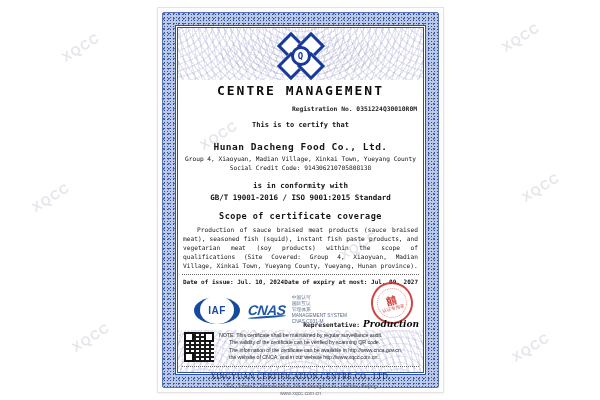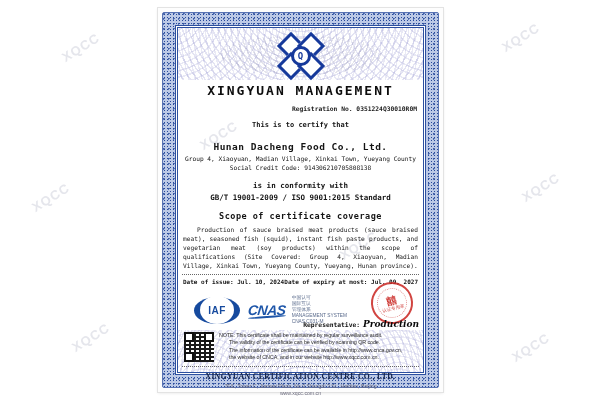--- a/index.html
+++ b/index.html
@@ -136,21 +136,21 @@
   .finder{position:absolute;width:6px;height:6px;border:2px solid #111;background:#fff;}
   .f1{left:0;top:0;} .f2{right:0;top:0;} .f3{left:0;bottom:0;}
   .note{
     margin-left:5px;font-family:"Liberation Sans",sans-serif;font-size:5.4px;
     line-height:7.4px;color:#2d2d2d;letter-spacing:-0.1px;
   }
   .note div:nth-child(n+2){padding-left:10px;}
   
   .footer{position:relative;margin-top:5px;}
   .org{
-    font-family:"Liberation Serif","DejaVu Serif",serif;font-weight:bold;
+    font-family:"Liberation Serif","DejaVu Serif",serif;font-weight:normal;
     font-size:7.6px;letter-spacing:.4px;color:#162447;
   }
   .org-addr{font-family:"Liberation Sans",sans-serif;font-size:5.2px;color:#6b6b7d;margin-top:2px;}
   .org-web{font-family:"Liberation Sans",sans-serif;font-size:5.2px;color:#6b6b7d;margin-top:1px;}
 </style>
 </head>
 <body>
 
 <span class="wm" style="left:60px;top:40px">XQCC</span>
 <span class="wm" style="left:500px;top:30px">XQCC</span>
@@ -172,32 +172,32 @@
 
     <div class="emblem">
       <div class="diamond d1"></div>
       <div class="diamond d2"></div>
       <div class="diamond d3"></div>
       <div class="diamond d4"></div>
       <div class="emblem-ring">Q</div>
     </div>
 
     <div class="title">
-      <div>XINGYUAN MANAGEMENT</div>
+      <div>CENTRE MANAGEMENT</div>
     </div>
 
     <div class="registration">Registration No.  0351224Q30010R0M</div>
 
     <div class="certify">This is to certify that</div>
     <div class="company">Hunan Dacheng Food Co., Ltd.</div>
     <div class="addr">Group 4, Xiaoyuan, Madian Village, Xinkai Town, Yueyang County</div>
     <div class="social">Social Credit Code: 914306210705808138</div>
 
     <div class="conformity">is in conformity with</div>
-    <div class="standard">GB/T 19001-2009 / ISO 9001:2015 Standard</div>
+    <div class="standard">GB/T 19001-2016 / ISO 9001:2015 Standard</div>
 
     <div class="scope-head">Scope of certificate coverage</div>
     <div class="scope-text">Production of sauce braised meat products (sauce braised meat), seasoned fish (squid), instant fish paste products, and vegetarian meat (soy products) within the scope of qualifications (Site Covered: Group 4, Xiaoyuan, Madian Village, Xinkai Town, Yueyang County, Yueyang, Hunan province).</div>
 
     <div class="dotted"></div>
 
     <div class="dates">
       <span>Date of issue: Jul. 10, 2024</span>
       <span>Date of expiry at most: Jul. 09, 2027</span>
     </div>

